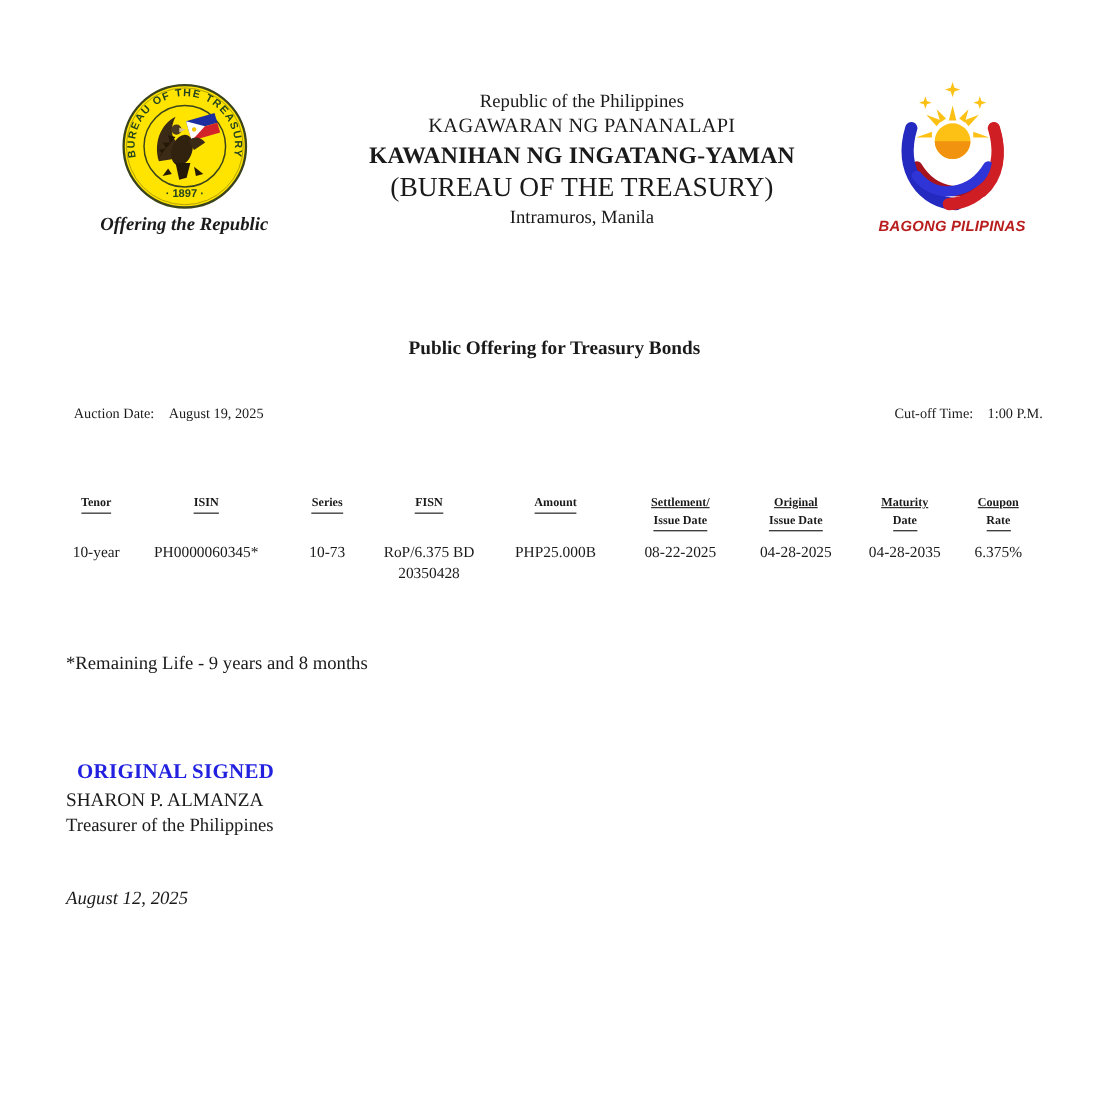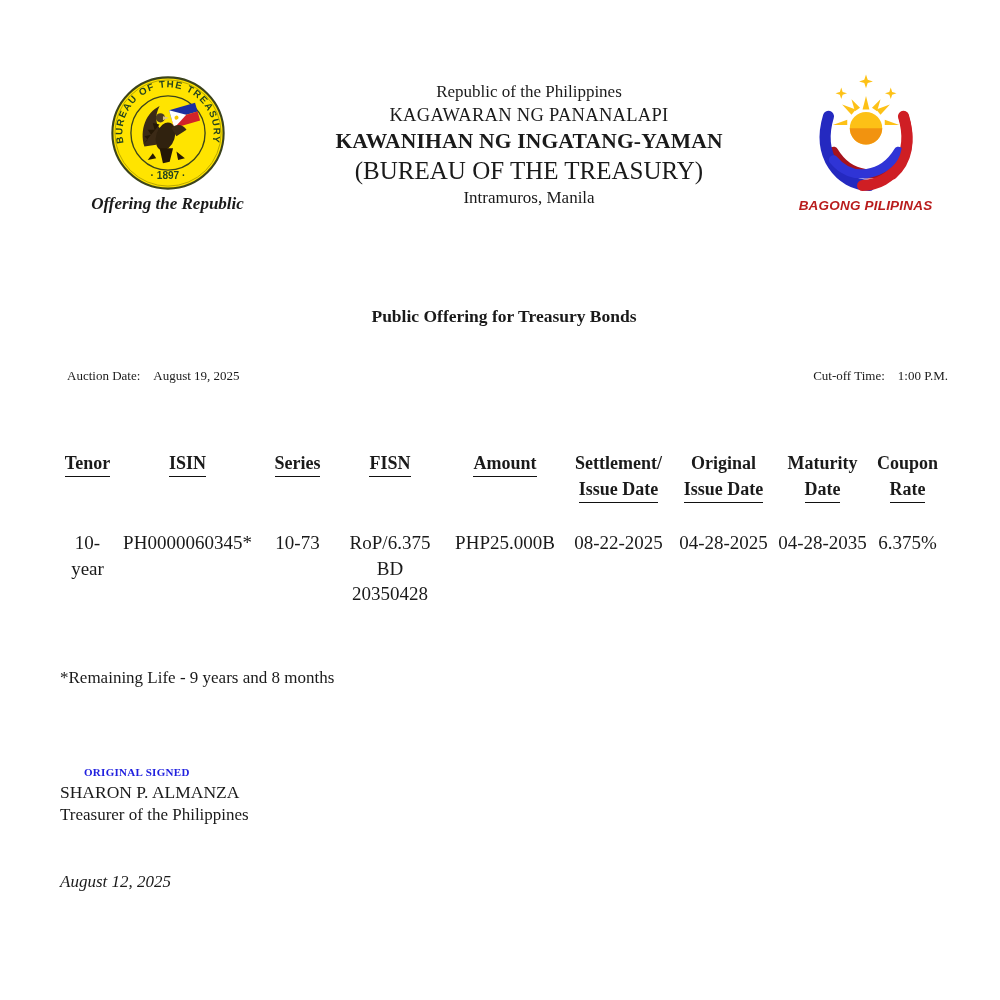--- a/index.html
+++ b/index.html
@@ -38,31 +38,31 @@
   .doc-title { text-align: center; font-weight: bold; font-size: 17.5px; margin-top: 92px; }
   .auction-row { display: flex; justify-content: space-between; margin-top: 41px; font-size: 13px; }
   .auction-left { margin-left: 7px; }
   .pair-label { }
   .pair-value { margin-left: 13px; }
 
   
   .bond-table { margin-top: 66px; }
   .tr { display: grid; grid-template-columns: 55px 145px 75px 110px 120px 107px 103px 95px 75px; }
   .th, .td { text-align: center; }
-  .th { font-weight: bold; font-size: 18px; line-height: 1.45; }
+  .th { font-weight: bold; font-size: 11px; line-height: 1.45; text-decoration: underline; }
   .thl { display: block; }
   .u { display: inline-block; border-bottom: 1.6px solid #111; padding-bottom: 0px; }
-  .td { font-size: 19px; line-height: 1.35; margin-top: 27px; }
+  .td { font-size: 14px; line-height: 1.35; margin-top: 11px; }
   .tdl { display: block; }
 
   .footnote { font-size: 17px; margin-top: 61px; }
 
   
   .sig-block { margin-top: 78px; }
-  .sig-stamp { font-weight: bold; font-size: 11px; letter-spacing: 0.3px; margin-left: 24px; }
+  .sig-stamp { font-weight: bold; font-size: 19px; letter-spacing: 0.3px; margin-left: 10px; }
   .sig-name { font-weight: normal; font-size: 17.5px; margin-top: 4px; }
   .sig-title { font-size: 17px; margin-top: 2px; }
 
   .doc-date { font-size: 17px; margin-top: 47px; font-style: italic; }
 </style>
 </head>
 <body>
 
 <div class="page">
 

